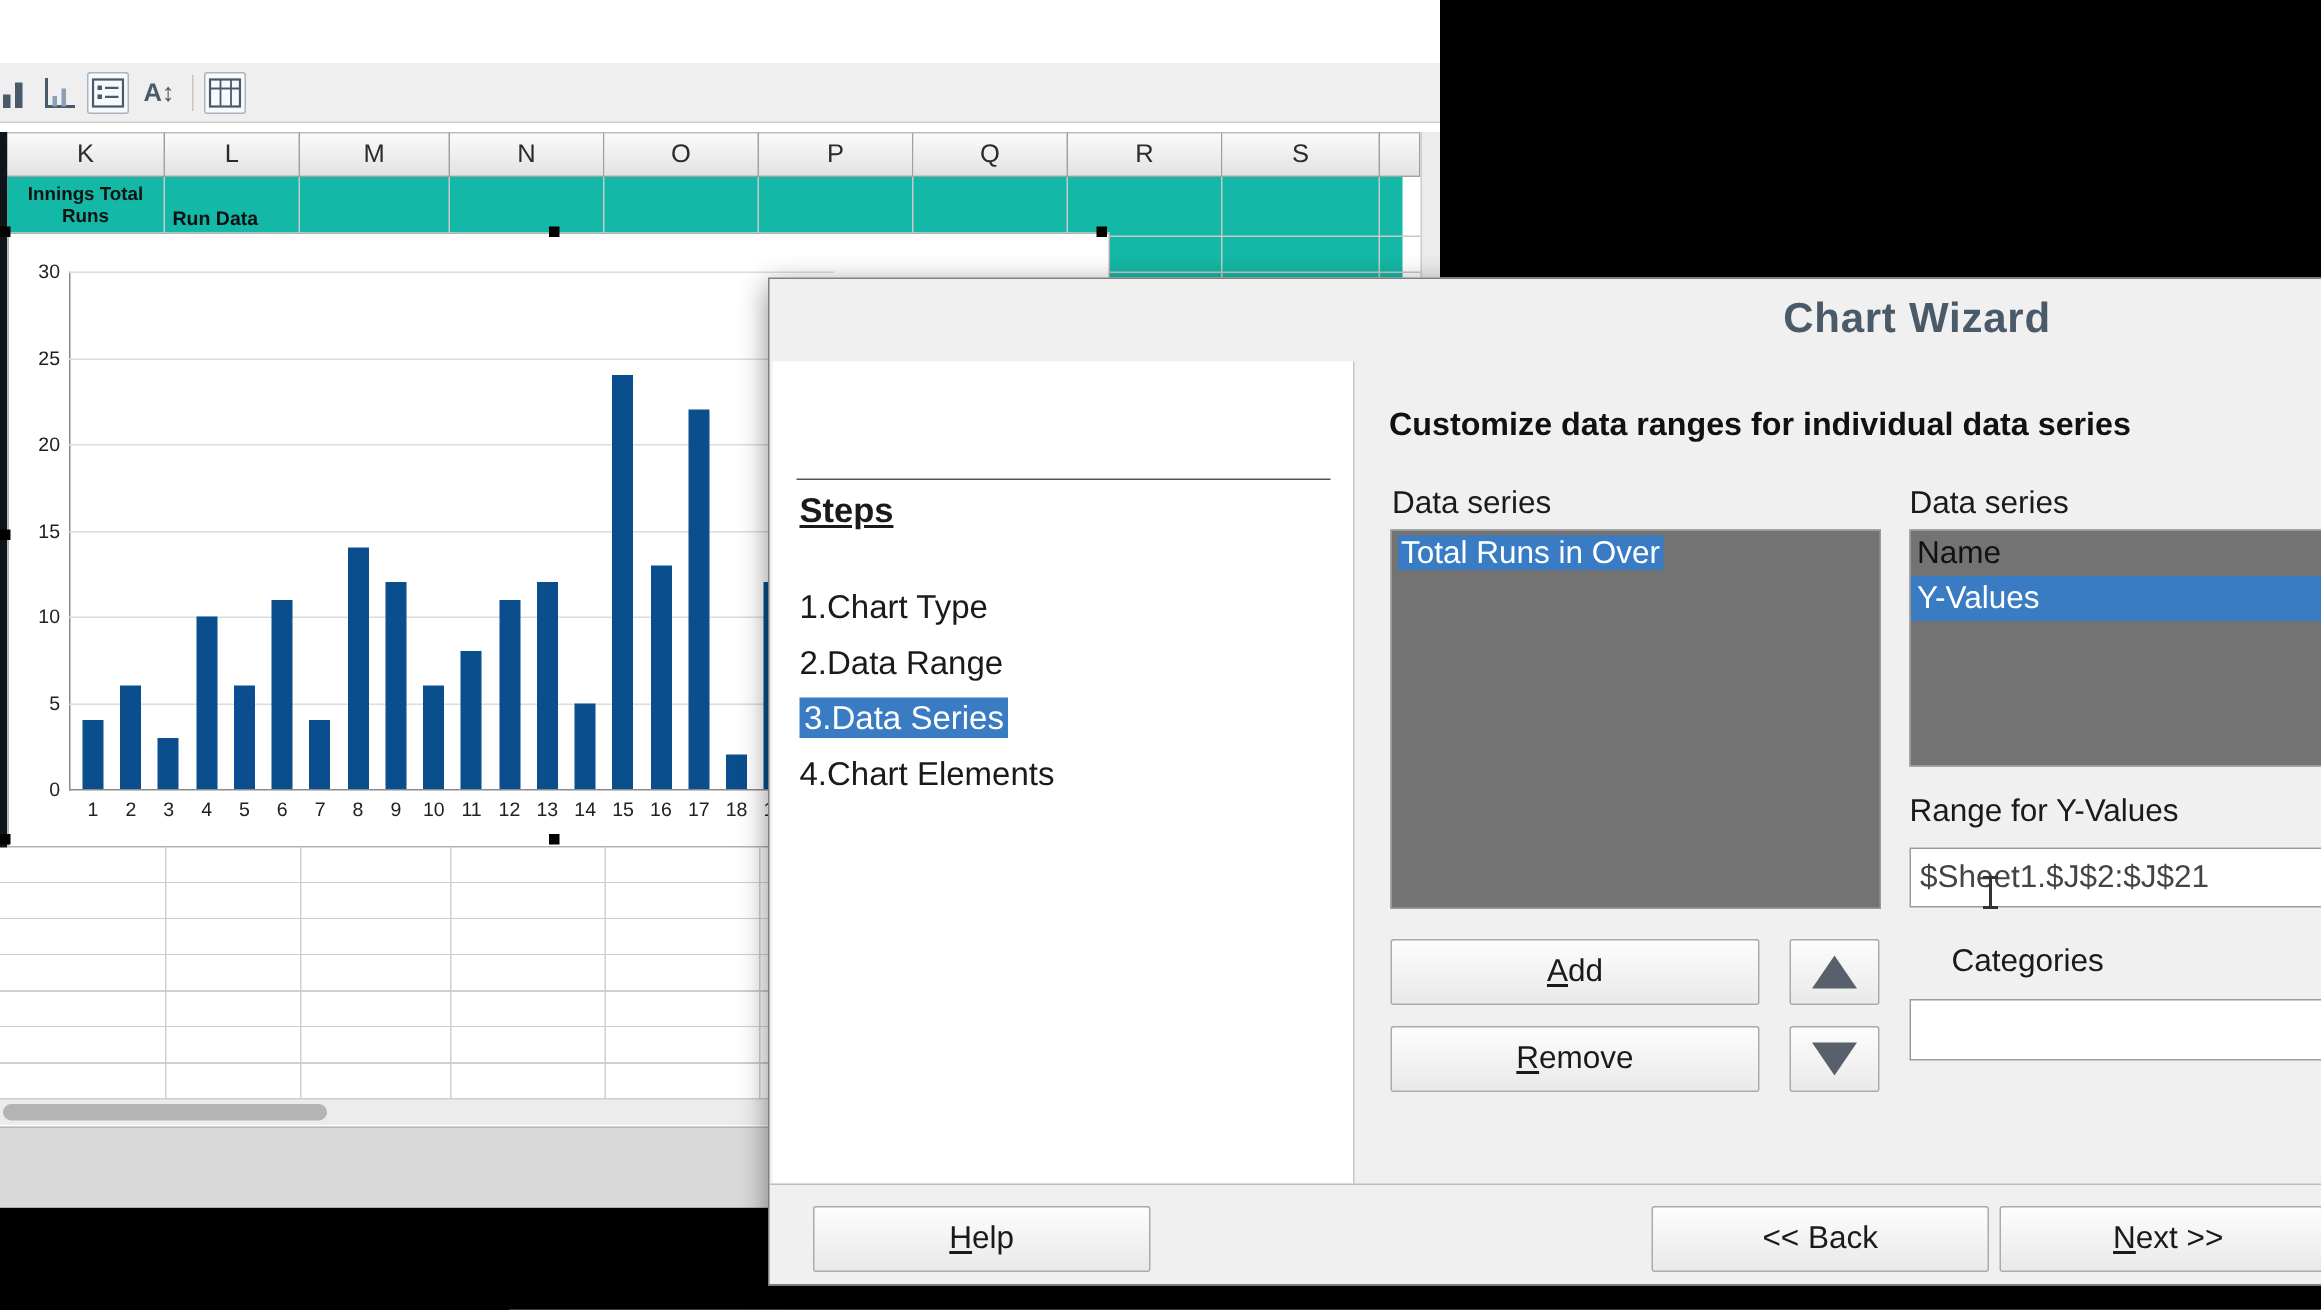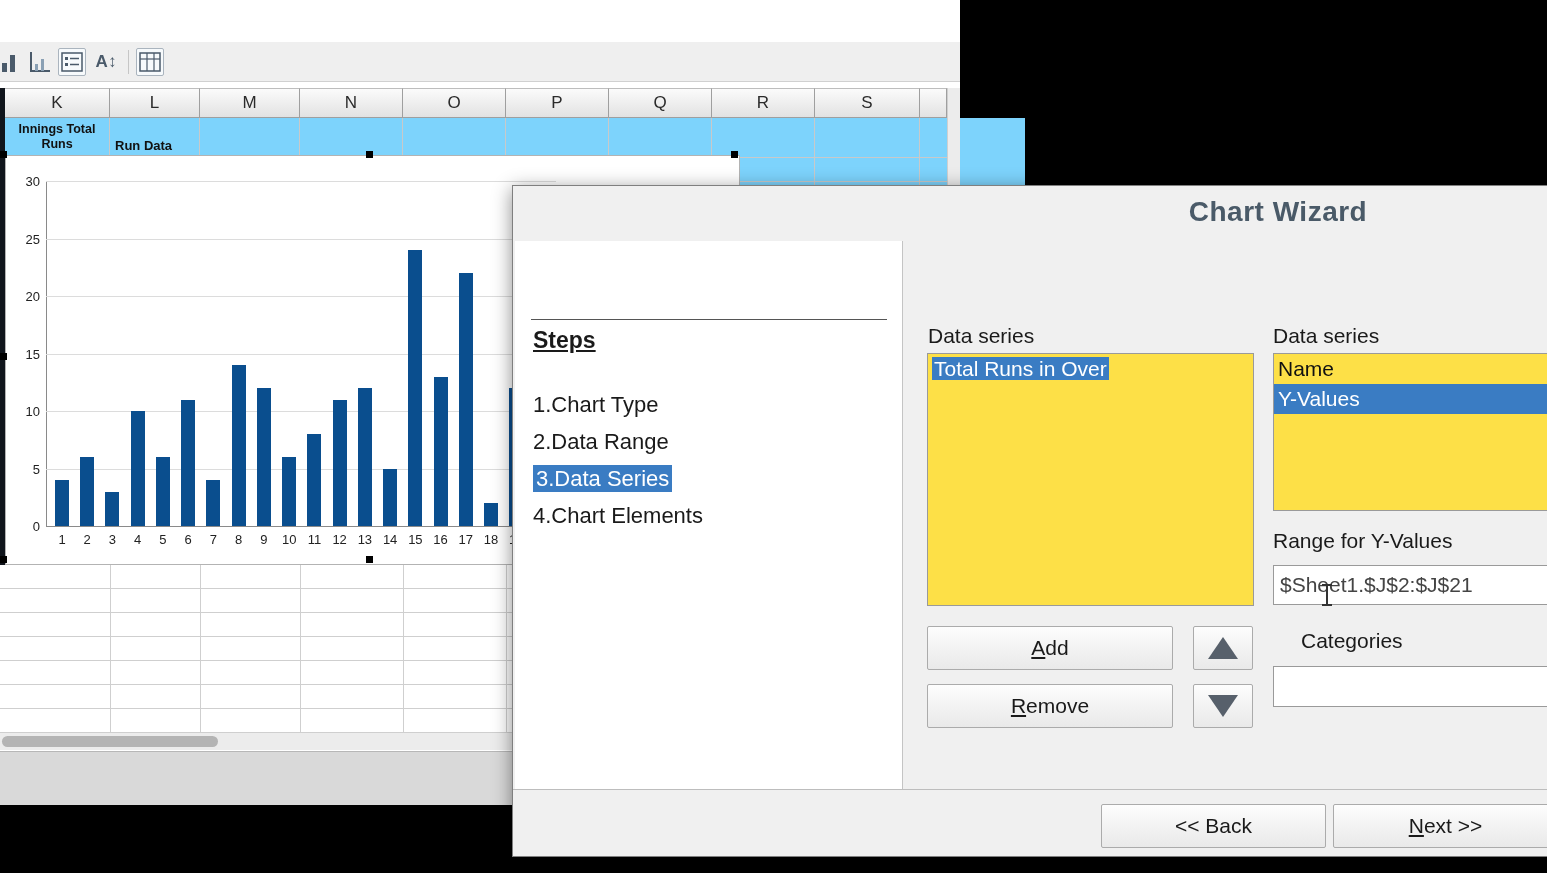--- a/index.html
+++ b/index.html
@@ -11,21 +11,21 @@
   #toolbar { left:0; top:42px; width:960px; height:40px; background:#efefef; border-bottom:1px solid #d0d0d0; }
   .tbicon { position:absolute; top:6px; width:28px; height:28px; display:flex; align-items:center; justify-content:center; color:#4a5a6a; }
   .tbicon.framed { border:1px solid #aab4be; background:#f7fafc; border-radius:2px; }
   .tbsep { position:absolute; top:8px; width:1px; height:24px; background:#c6c6c6; }
 
   #col-headers { left:0; top:88px; width:947px; height:30px; display:flex; }
   .corner-sliver { width:5px; height:30px; background:#10151c; }
   .col-h { height:30px; background:linear-gradient(#fbfbfb,#e2e2e2); border-right:1px solid #9f9f9f; border-bottom:1px solid #9f9f9f; border-top:1px solid #bdbdbd; display:flex; align-items:center; justify-content:center; font-size:17px; color:#2b2b2b; }
   #left-strip { left:0; top:118px; width:5px; height:632px; background:#10151c; }
 
-  #row-strip { left:5px; top:118px; width:1020px; height:87px; background:#7dd3fc; }
+  #row-strip { left:5px; top:118px; width:930px; height:87px; background:#14b8a6; }
   .gcol { position:absolute; top:0; height:87px; border-right:1px solid #c9c9c9; }
   .hline { position:absolute; left:0; width:942px; height:1px; background:#c9c9c9; }
   .cell-text { position:absolute; font-weight:bold; color:#111; }
 
   #grid-lower { left:0; top:565px; width:947px; height:170px;
      background:repeating-linear-gradient(to bottom, #fff 0 23px, #cfcfcf 23px 24px); }
   .vline { position:absolute; top:0; width:1px; height:170px; background:#cfcfcf; }
 
   #hscroll-track { left:0; top:733px; width:520px; height:17px; background:#ececec; }
   #hscroll-thumb { position:absolute; left:2px; top:3px; width:216px; height:11px; background:#b4b4b4; border-radius:6px; }
@@ -46,21 +46,21 @@
   #dialog { left:512px; top:185px; width:1530px; height:672px; background:#f0f0f0; border:1px solid #7f7f7f; box-shadow:0 4px 18px rgba(0,0,0,.45); z-index:10; }
   #dialog-title { left:0; top:10px; width:1530px; text-align:center; font-size:28px; font-weight:bold; color:var(--dialog_title,#4a5a68); letter-spacing:.5px; }
   #steps-panel { left:2px; top:55px; width:388px; height:548px; background:#fff; border-right:1px solid #c4c4c4; }
   #steps-rule { position:absolute; left:16px; top:78px; width:356px; height:1px; background:#555; }
   #steps-heading { position:absolute; left:18px; top:86px; font-size:23px; font-weight:bold; text-decoration:underline; color:#1a1a1a; }
   .step-item { position:absolute; left:18px; font-size:22px; color:#1a1a1a; line-height:28px; }
   .step-item.selected span { background:var(--accent,#3a7cc3); color:#fff; padding:1px 3px; }
 
   .sect-label { position:absolute; font-size:21px; color:#1a1a1a; }
   .heading { position:absolute; left:413px; top:85px; font-size:21.5px; font-weight:bold; color:#111; white-space:nowrap; }
-  .listbox { position:absolute; background:#fde047; border:1px solid #9a9a9a; }
+  .listbox { position:absolute; background:#737373; border:1px solid #9a9a9a; }
   .lb-item { height:30px; font-size:21px; line-height:29px; padding-left:4px; color:#111; white-space:nowrap; }
   .lb-item.selected { background:var(--accent,#3a7cc3); color:#fff; }
   .lb-item .sel-text { background:var(--accent,#3a7cc3); color:#fff; padding:0 2px; }
   .txt-input { position:absolute; border:1px solid #9a9a9a; background:#fff; font-size:21px; color:#444; padding:0 6px; font-family:"Liberation Sans", sans-serif; }
 
   .btn { position:absolute; background:linear-gradient(#fdfdfd,#e9e9e9); border:1px solid #ababab; border-radius:2px; display:flex; align-items:center; justify-content:center; font-size:21px; color:#1a1a1a; cursor:default; }
   .btn .mn-first { display:block; }
   .mn-first::first-letter { text-decoration:underline; }
   .tri { width:0; height:0; }
   .tri.up { border-left:15px solid transparent; border-right:15px solid transparent; border-bottom:22px solid #57606b; }
@@ -234,20 +234,21 @@
 
   <div class="abs" id="steps-panel">
     <div id="steps-rule"></div>
     <div id="steps-heading">Steps</div>
     <div class="step-item" style="top:150px"><span>1.Chart Type</span></div>
     <div class="step-item" style="top:187px"><span>2.Data Range</span></div>
     <div class="step-item selected" style="top:224px"><span>3.Data Series</span></div>
     <div class="step-item" style="top:261px"><span>4.Chart Elements</span></div>
   </div>
 
+  <div class="heading">Customize data ranges for individual data series</div>
 
   <div class="sect-label" style="left:415px;top:138px">Data series</div>
   <div class="sect-label" style="left:760px;top:138px">Data series</div>
 
   <div class="listbox" style="left:414px;top:167px;width:327px;height:253px;">
     <div class="lb-item"><span class="sel-text">Total Runs in Over</span></div>
   </div>
 
   <div class="listbox" style="left:760px;top:167px;width:300px;height:158px;">
     <div class="lb-item">Name</div>
@@ -268,20 +269,23 @@
       <span class="tri up"></span>
     </div>
   <div class="btn" style="left:680px;top:498px;width:60px;height:44px;">
       <span class="tri down"></span>
     </div>
 
   <div class="sect-label" style="left:788px;top:443px">Categories</div>
   <input class="txt-input" style="left: 760px; top: 480px; width: 300px; height: 41px;" value="">
 
   <div id="footer-rule"></div>
+  <div class="btn" style="left:29px;top:618px;width:225px;height:44px;">
+      <span class="mn-first">Help</span>
+    </div>
   <div class="btn" style="left:588px;top:618px;width:225px;height:44px;">
       <span>&lt;&lt; Back</span>
     </div>
   <div class="btn" style="left:820px;top:618px;width:225px;height:44px;">
       <span class="mn-first">Next &gt;&gt;</span>
     </div>
 </div>
 
 <div class="abs" id="ibeam">
   <div class="stem"></div>

